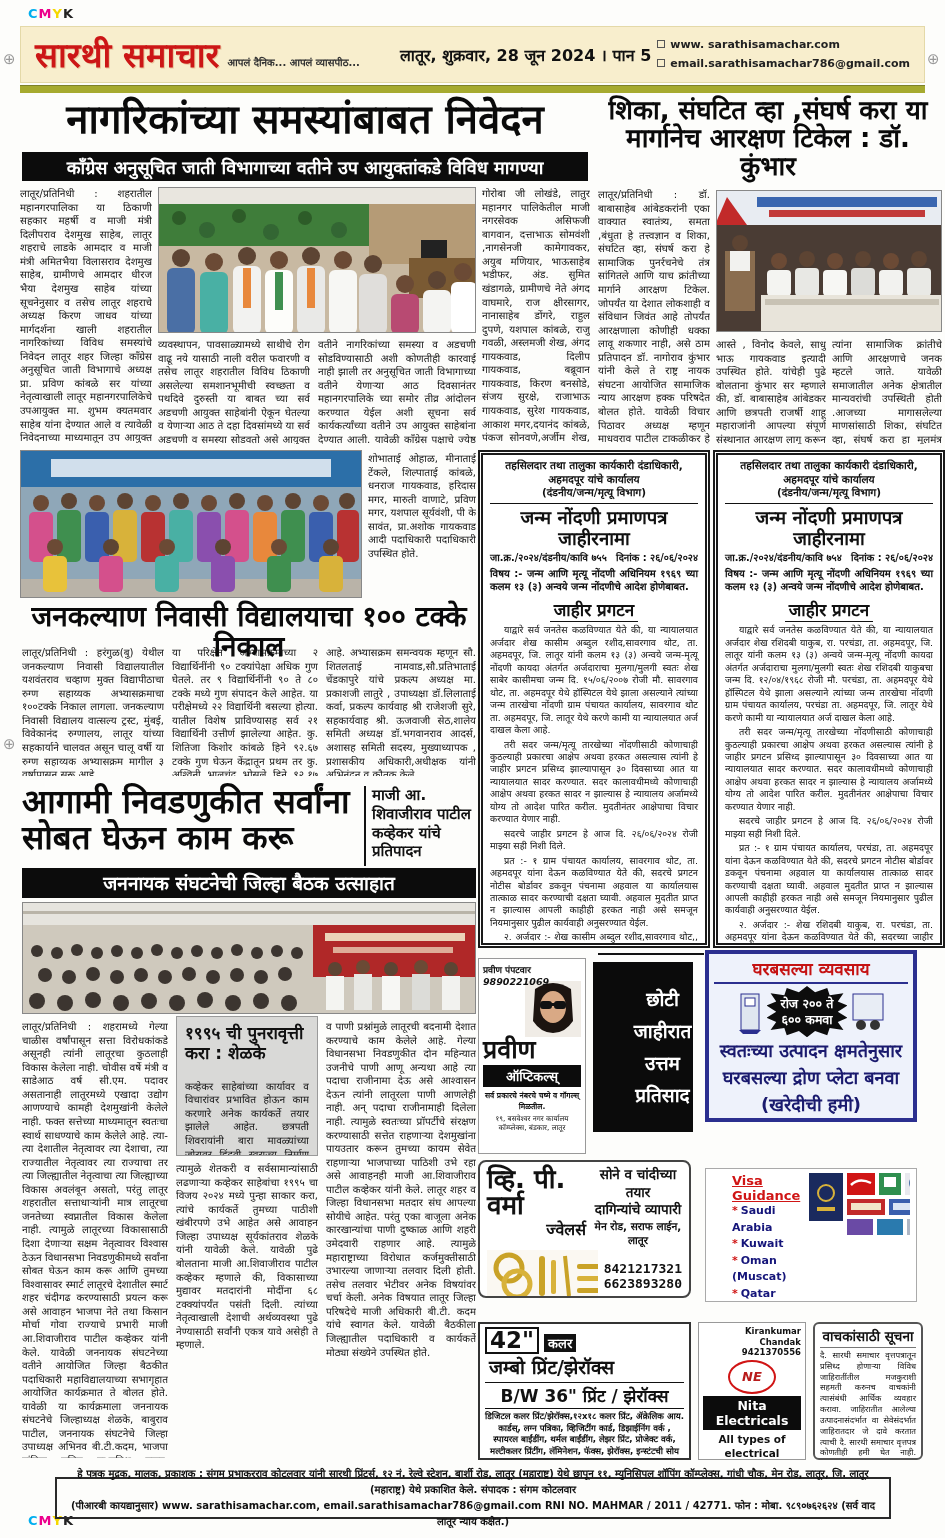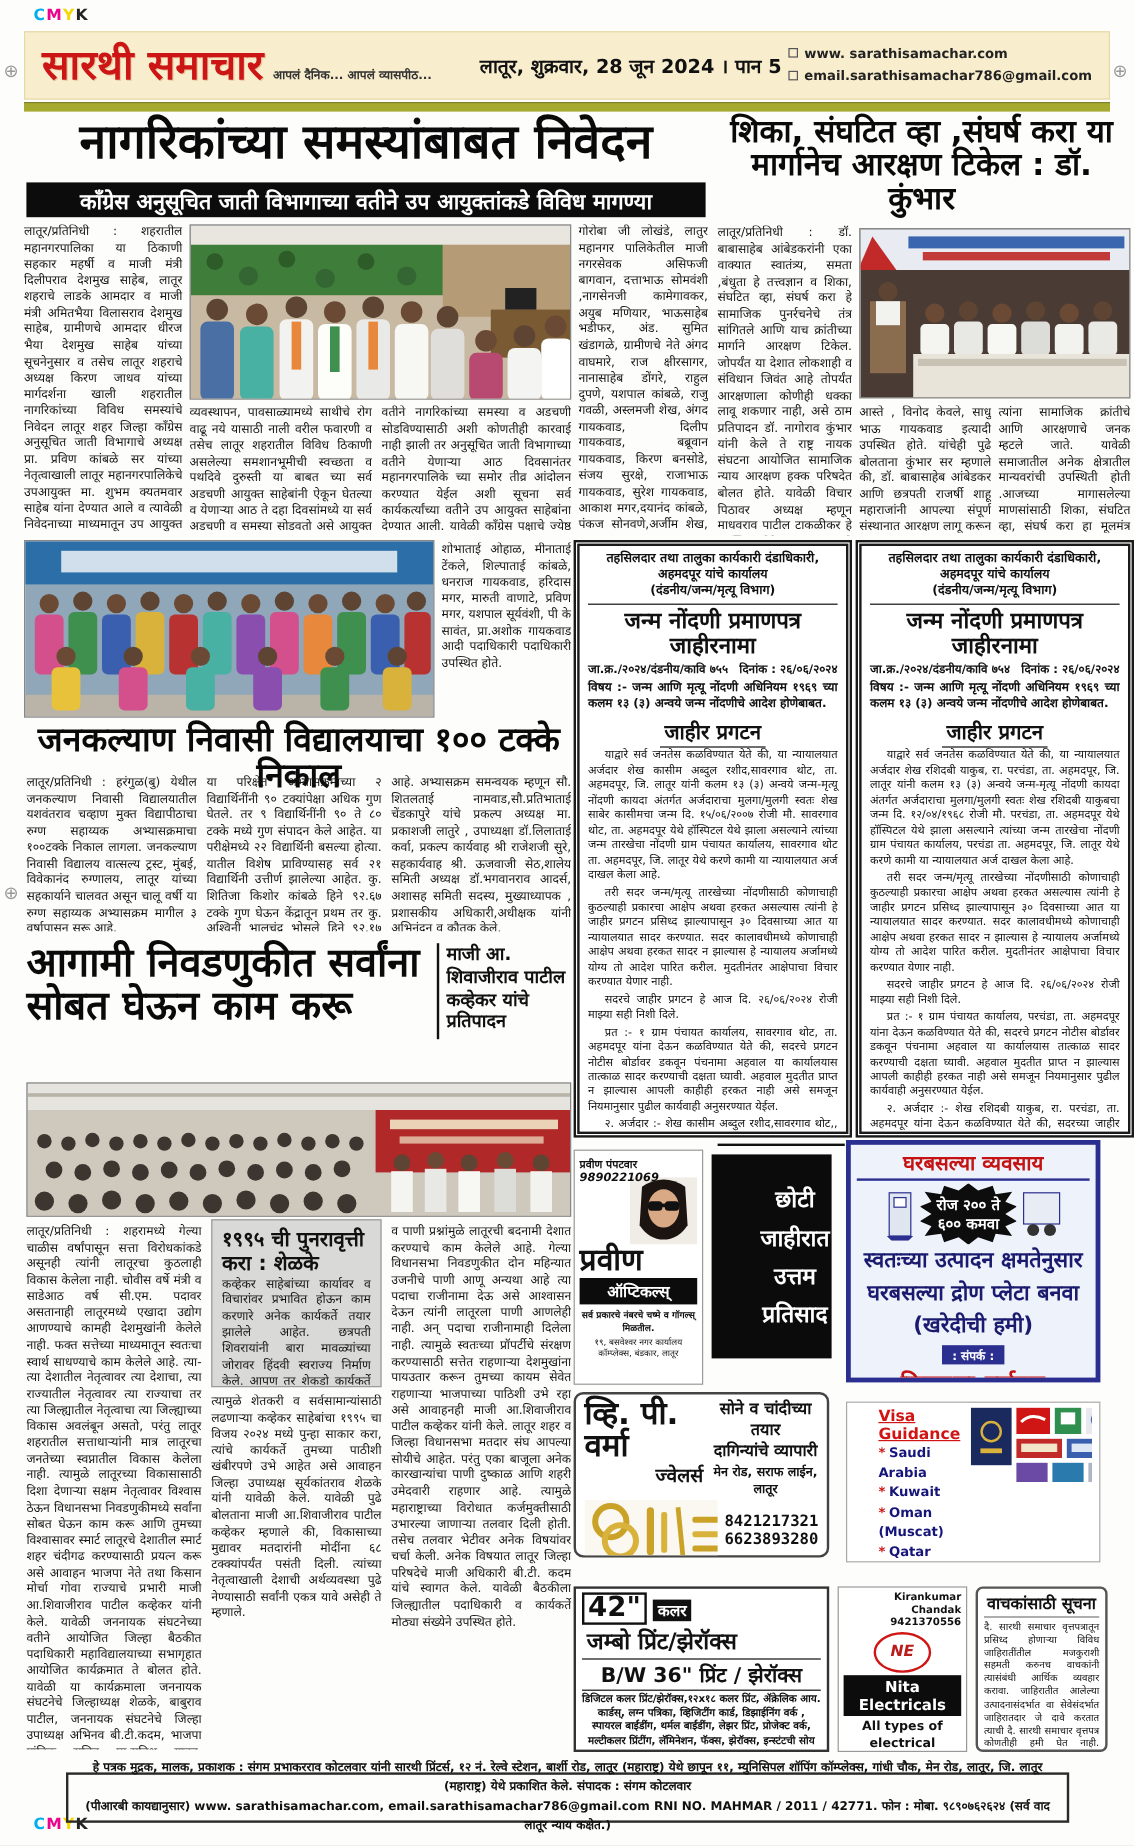--- a/index.html
+++ b/index.html
@@ -30,21 +30,21 @@
   .notice{border:5px double #1a1a1a;box-sizing:border-box;background:#fff;padding:4px 7px;overflow:hidden;}
   .notice .office{font-size:10.5px;font-weight:bold;text-align:center;line-height:1.3;border-bottom:1.5px solid #111;padding-bottom:3px;margin-bottom:3px;}
   .notice .ntitle{font-size:18.5px;font-weight:800;text-align:center;line-height:1.15;}
   .notice .refrow{display:flex;justify-content:space-between;font-size:9.8px;font-weight:bold;margin-top:2px;}
   .notice .subject{font-size:10px;font-weight:bold;text-align:justify;margin-top:3px;line-height:1.3;}
   .notice .proc{font-size:17px;font-weight:800;text-align:center;margin:5px 0 3px;}
   .notice .proc span{border-bottom:1.5px solid #111;padding:0 4px 1px;}
   .notice .npara{font-size:9.3px;line-height:1.34;text-align:justify;text-indent:14px;margin:0 0 2px;}
   
   .graybox{background:#d9d9d7;border:1px solid #9a9a9a;padding:6px 8px;box-sizing:border-box;overflow:hidden;}
-  .graybox h3{margin:0 0 0;font-size:17px;font-weight:800;line-height:1.2;}
+  .graybox h3{margin:0 0 16px;font-size:17px;font-weight:800;line-height:1.2;}
   
   .ad{box-sizing:border-box;overflow:hidden;background:#fff;}
   .ad-praveen{border:1px solid #999;padding:4px;}
   .ad-chhoti{background:#0b0b0b;color:#fff;display:flex;flex-direction:column;align-items:center;justify-content:center;gap:6px;font-weight:800;}
   .ad-ghar{border:4px solid #2b2f8f;background:#eef2fb;text-align:center;padding:3px 5px;}
   .ad-ghar .gtitle{color:#c51212;font-weight:800;font-size:17px;border-bottom:2px solid #2b2f8f;padding-bottom:2px;}
   .burst{background:#0d0d0d;color:#fff;font-weight:800;font-size:12.5px;line-height:1.25;padding:10px 14px;display:inline-block;clip-path:polygon(50% 0,60% 12%,75% 4%,78% 18%,95% 14%,88% 30%,100% 38%,88% 50%,100% 62%,88% 70%,95% 86%,78% 82%,75% 96%,60% 88%,50% 100%,40% 88%,25% 96%,22% 82%,5% 86%,12% 70%,0 62%,12% 50%,0 38%,12% 30%,5% 14%,22% 18%,25% 4%,40% 12%);}
   .ad-ghar .gline{color:#1a1a6e;font-weight:800;font-size:18px;line-height:1.5;}
   .ad-ghar .contact-chip{display:inline-block;background:#2b2f8f;color:#fff;font-size:10px;font-weight:bold;padding:1px 8px;margin:2px 0;}
   .ad-ghar .gbrand{color:#c51212;font-weight:800;font-size:19px;letter-spacing:1px;}
@@ -277,20 +277,21 @@
   <div class="abs h-xl" style="left:22px;top:602px;width:454px;font-size:28px;">जनकल्याण निवासी विद्यालयाचा १०० टक्के निकाल</div>
   <div class="abs txt" style="left:22px;top:646px;width:142px;height:130px;">लातूर/प्रतिनिधी : हरंगुळ(बु) येथील जनकल्याण निवासी विद्यालयातील यशवंतराव चव्हाण मुक्त विद्यापीठाचा रुग्ण सहाय्यक अभ्यासक्रमाचा १००टक्के निकाल लागला. जनकल्याण निवासी विद्यालय वात्सल्य ट्रस्ट, मुंबई, विवेकानंद रुग्णालय, लातूर यांच्या सहकार्याने चालवत असून चालू वर्षी या रुग्ण सहाय्यक अभ्यासक्रम मागील ३ वर्षापासून सुरू आहे.</div>
   <div class="abs txt" style="left:172px;top:646px;width:146px;height:130px;">या परिक्षेत अभ्यासक्रमाच्या २ विद्यार्थिनींनी ९० टक्यांपेक्षा अधिक गुण घेतले. तर ९ विद्यार्थिनींनी ९० ते ८० टक्के मध्ये गुण संपादन केले आहेत. या परीक्षेमध्ये २२ विद्यार्थिनी बसल्या होत्या. यातील विशेष प्राविण्यासह सर्व २१ विद्यार्थिनी उत्तीर्ण झालेल्या आहेत. कु. शितिजा किशोर कांबळे हिने ९२.६७ टक्के गुण घेऊन केंद्रातून प्रथम तर कु. अश्विनी भालचंद्र भोसले हिने ९२.१७ टक्के गुण घेऊन सर्व द्वितीय आली</div>
   <div class="abs txt" style="left:326px;top:646px;width:150px;height:130px;">आहे. अभ्यासक्रम समन्वयक म्हणून सौ. शितलताई नामवाड,सौ.प्रतिभाताई चेंडकापुरे यांचे प्रकल्प अध्यक्ष मा. प्रकाशजी लातुरे , उपाध्यक्षा डॉ.लिलाताई कर्वा, प्रकल्प कार्यवाह श्री राजेशजी सुरे, सहकार्यवाह श्री. ऊजवाजी सेठ,शालेय समिती अध्यक्ष डॉ.भगवानराव आदर्स, अशासह समिती सदस्य, मुख्याध्यापक , प्रशासकीय अधिकारी,अधीक्षक यांनी अभिनंदन व कौतुक केले.</div>
 
   <div class="abs h-xl" style="left:22px;top:784px;width:336px;font-size:33px;text-align:left;">
     <div>आगामी निवडणुकीत सर्वांना</div>
     <div>सोबत घेऊन काम करू</div>
   </div>
   <div class="abs side-head" style="left:364px;top:786px;width:112px;height:80px;">माजी आ. शिवाजीराव पाटील कव्हेकर यांचे प्रतिपादन</div>
+  <div class="abs blackbar" style="left:22px;top:868px;width:454px;height:30px;font-size:19px;">जननायक संघटनेची जिल्हा बैठक उत्साहात</div>
 
   <div class="abs photo" style="left:22px;top:902px;width:454px;height:112px;">
     <svg width="454" height="112" xmlns="http://www.w3.org/2000/svg">
       <rect width="454" height="112" fill="#cfc9bd"></rect>
       <rect width="454" height="22" fill="#e6e4de"></rect>
       <rect x="0" y="8" width="454" height="3" fill="#b9b4a8"></rect>
       <rect x="290" y="22" width="164" height="52" fill="#b02828"></rect>
       <rect x="302" y="30" width="140" height="8" fill="#f2e6c8" opacity="0.9"></rect>
       <rect x="310" y="44" width="120" height="6" fill="#f2e6c8" opacity="0.7"></rect>
       <circle cx="312" cy="66" r="7" fill="#5d4433"></circle>
@@ -369,21 +370,21 @@
   </div>
 
   <div class="abs hr-line" style="left:598px;top:953px;width:106px;height:2px;"></div>
   <div class="abs ad ad-chhoti" style="left:593px;top:962px;width:100px;height:170px;padding-left:39px;">
     <div style="font-size:19px;">छोटी</div>
     <div style="font-size:19px;">जाहीरात</div>
     <div style="font-size:19px;">उत्तम</div>
     <div style="font-size:19px;">प्रतिसाद</div>
   </div>
 
-  <div class="abs ad ad-ghar" style="left:705px;top:950px;width:212px;height:202px;">
+  <div class="abs ad ad-ghar" style="left:705px;top:950px;width:212px;height:172px;">
     <div class="gtitle">घरबसल्या व्यवसाय</div>
     <div style="display:flex;align-items:center;justify-content:center;gap:4px;margin-top:2px;">
       <svg width="26" height="44" xmlns="http://www.w3.org/2000/svg">
           <rect x="4" y="4" width="18" height="36" fill="#dfe6f0" stroke="#2b2f8f"></rect>
           <rect x="8" y="8" width="10" height="8" fill="#fff" stroke="#2b2f8f"></rect>
           <path d="M2 40 L24 40 L20 44 L6 44 Z" fill="#2b2f8f"></path>
         </svg>
       <div class="burst">
         <span>रोज २०० ते</span><br>
         <span>६०० कमवा</span>

